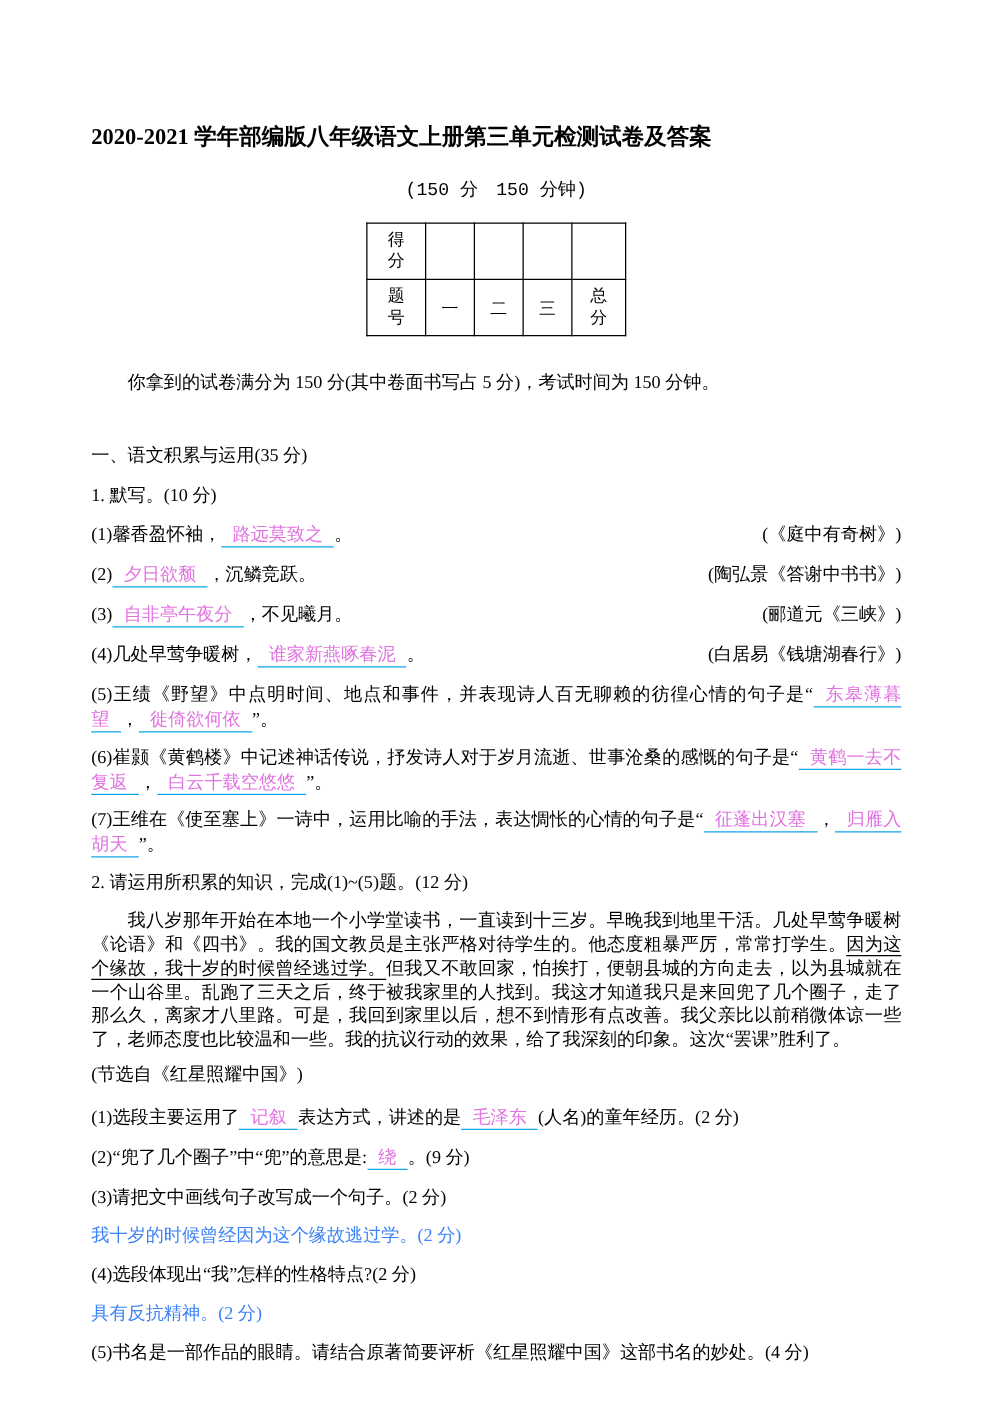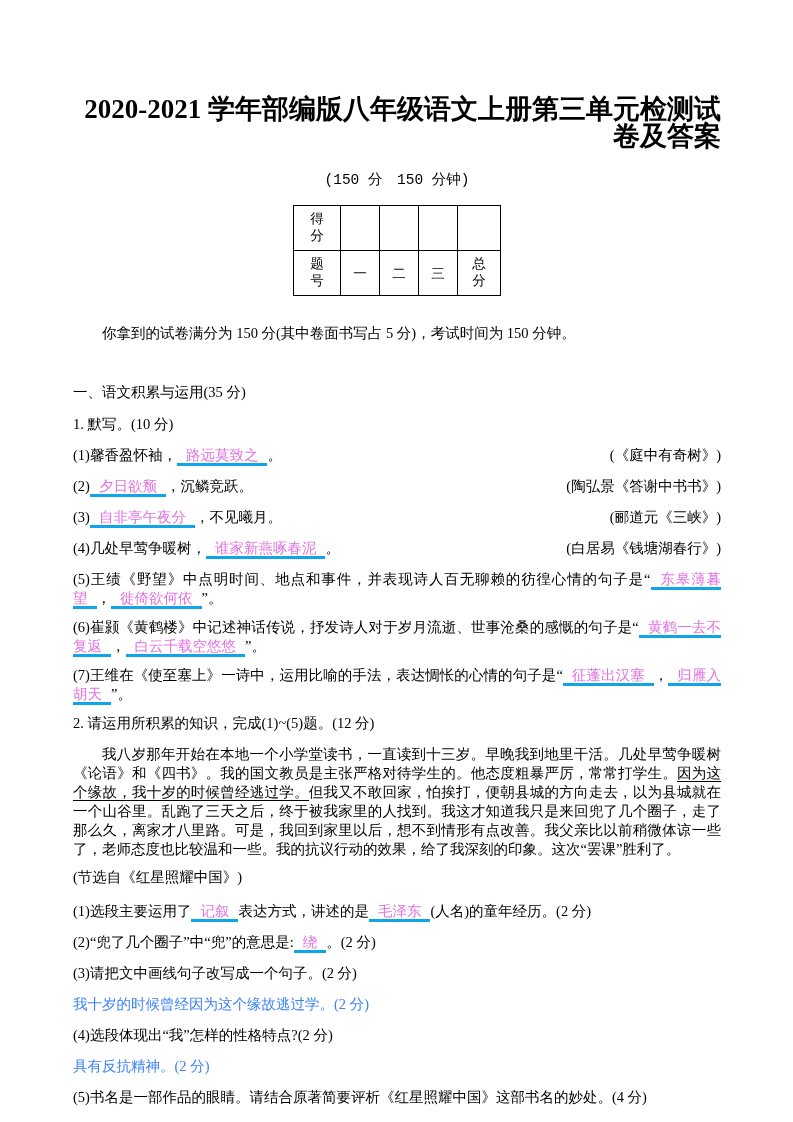--- a/index.html
+++ b/index.html
@@ -13,23 +13,23 @@
     width: 793px;
     height: 1122px;
     margin: 0 auto;
     background: #fff;
     padding: 96px 72px 0 73px;
     overflow: hidden;
     font-size: 14.5px;
     line-height: 19px;
   }
   .title {
-    font-size: 27px;
+    font-size: 18px;
     font-weight: bold;
-    text-align: right;
+    text-align: left;
     line-height: 27px;
     margin-bottom: 21px;
   }
   .subtitle {
     text-align: center;
     margin-bottom: 15px;
     font-family: Liberation Mono, monospace;
   }
   table.score-table {
     border-collapse: collapse;
@@ -66,22 +66,23 @@
     margin-bottom: 12px;
     white-space: nowrap;
   }
   .q-line .src { white-space: nowrap; }
   .para {
     text-align: justify;
     margin-bottom: 10px;
   }
   .ans {
     color: #e172e1;
-    border-bottom: 3px solid #0ea5e9;
+    border-bottom: 1px solid #0ea5e9;
     padding: 0 9px;
+    font-family: Liberation Mono, monospace;
   }
   .ul-black { border-bottom: 1px solid #000; }
   .passage {
     text-indent: 2em;
     text-align: justify;
     margin-bottom: 9px;
   }
   .src-right {
     text-align: left;
     margin-bottom: 15px;
@@ -153,21 +154,21 @@
   <p class="para"><span>(7)王维在《使至塞上》一诗中，运用比喻的手法，表达惆怅的心情的句子是“</span><span class="ans">征蓬出汉塞</span><span>，</span><span class="ans">归雁入胡天</span><span>”。</span></p>
 
   <p class="q-label">2. 请运用所积累的知识，完成(1)~(5)题。(12 分)</p>
 
   <p class="passage"><span>我八岁那年开始在本地一个小学堂读书，一直读到十三岁。早晚我到地里干活。几处早莺争暖树《论语》和《四书》。我的国文教员是主张严格对待学生的。他态度粗暴严厉，常常打学生。</span><span class="ul-black">因为这个缘故，我十岁的时候曾经逃过学。</span><span>但我又不敢回家，怕挨打，便朝县城的方向走去，以为县城就在一个山谷里。乱跑了三天之后，终于被我家里的人找到。我这才知道我只是来回兜了几个圈子，走了那么久，离家才八里路。可是，我回到家里以后，想不到情形有点改善。我父亲比以前稍微体谅一些了，老师态度也比较温和一些。我的抗议行动的效果，给了我深刻的印象。这次“罢课”胜利了。</span></p>
 
   <p class="src-right">(节选自《红星照耀中国》)</p>
 
   <p class="subq"><span>(1)选段主要运用了</span><span class="ans">记叙</span><span>表达方式，讲述的是</span><span class="ans">毛泽东</span><span>(人名)的童年经历。(2 分)</span></p>
 
-  <p class="subq"><span>(2)“兜了几个圈子”中“兜”的意思是:</span><span class="ans">绕</span><span>。(2 分)</span></p>
+  <p class="subq"><span>(2)“兜了几个圈子”中“兜”的意思是:</span><span class="ans">绕</span><span>。(9 分)</span></p>
 
   <p class="subq">(3)请把文中画线句子改写成一个句子。(2 分)</p>
   <p class="pink-line">我十岁的时候曾经因为这个缘故逃过学。(2 分)</p>
 
   <p class="subq">(4)选段体现出“我”怎样的性格特点?(2 分)</p>
   <p class="pink-line">具有反抗精神。(2 分)</p>
 
   <p class="subq">(5)书名是一部作品的眼睛。请结合原著简要评析《红星照耀中国》这部书名的妙处。(4 分)</p>
 
 </div>

